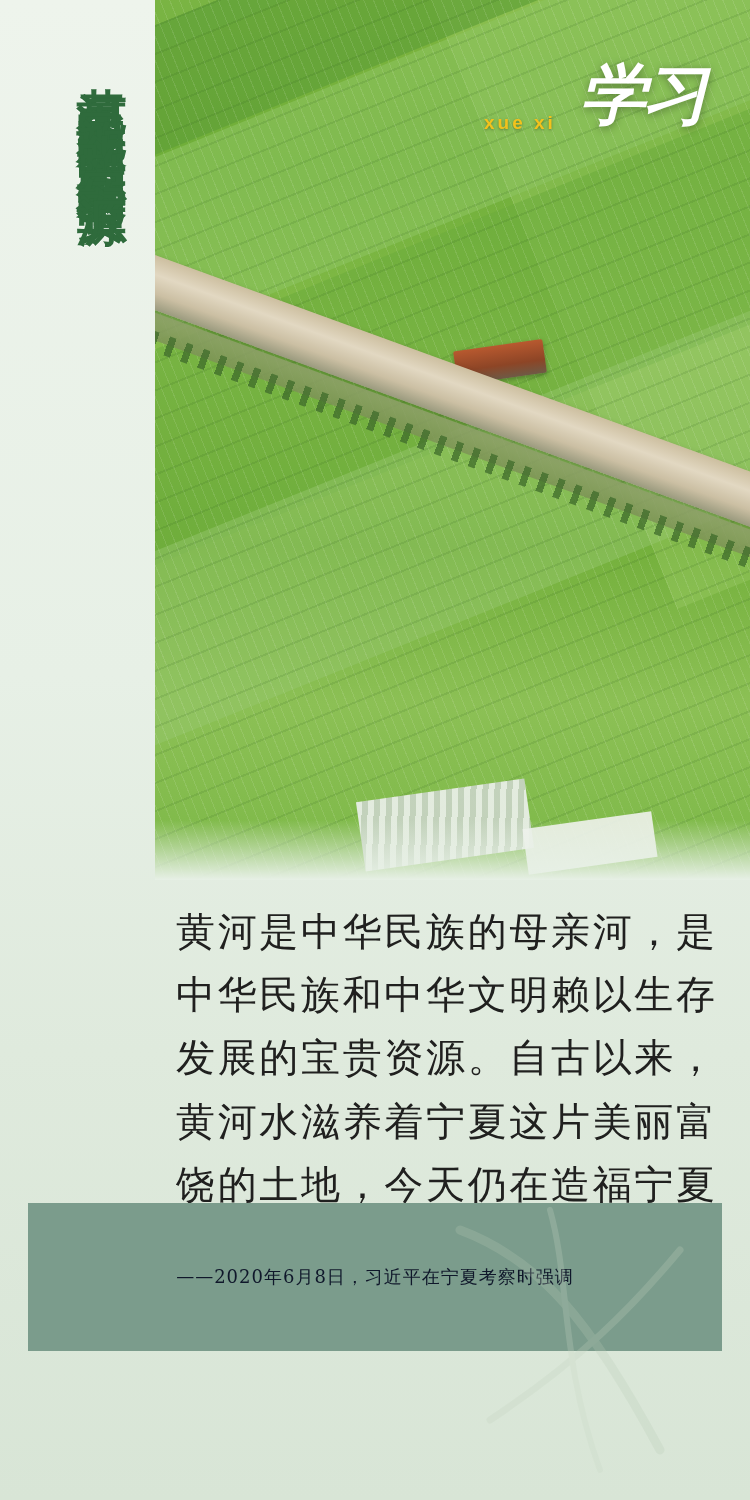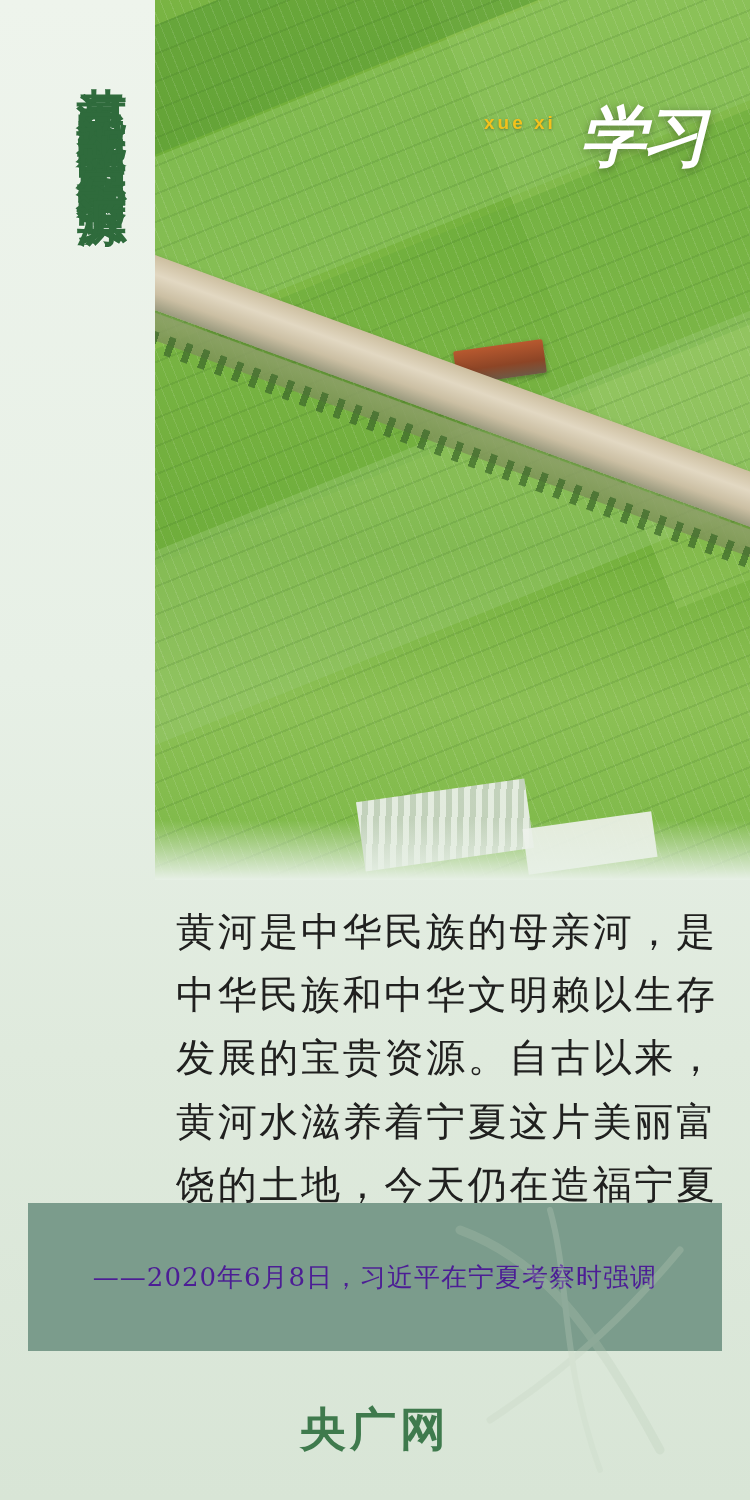--- a/index.html
+++ b/index.html
@@ -180,21 +180,20 @@
   .logo .xuexi-cn {
     position: absolute;
     left: 104px;
     top: -2px;
     font-family: "DejaVu Serif", "Liberation Serif", serif;
     font-weight: bold;
     font-style: italic;
     font-size: 66px;
     letter-spacing: -4px;
     text-shadow: 0 2px 8px rgba(0,0,0,.35);
-    margin-top: 42px;
   }
   .logo .pin {
     position: absolute;
     left: 8px;
     top: 60px;
     font-family: "Liberation Sans", sans-serif;
     font-weight: bold;
     font-size: 19px;
     letter-spacing: 3px;
     color: #f3c21c;
@@ -222,23 +221,23 @@
     top: 1203px;
     width: 694px;
     height: 148px;
     background: #7b9c8c;
     display: flex;
     align-items: center;
     justify-content: center;
   }
   .sourcebox .txt {
     font-family: "DejaVu Serif", "Liberation Serif", serif;
-    font-size: 26px;
+    font-size: 18px;
     letter-spacing: 1px;
-    color: #4c1d95;
+    color: #0f172a;
   }
 
   
   .calli {
     position: absolute;
     right: 20px;
     bottom: 10px;
     width: 300px;
     height: 300px;
     opacity: .25;
@@ -300,17 +299,14 @@
   <div class="sourcebox">
     <div class="txt">——2020年6月8日，习近平在宁夏考察时强调</div>
   </div>
 
   <svg class="calli" viewBox="0 0 300 300">
     <path d="M30 40 C110 70, 160 130, 230 260" stroke="#b9cbb6" stroke-width="9" fill="none" stroke-linecap="round"></path>
     <path d="M250 60 C200 120, 150 170, 60 230" stroke="#c2d2be" stroke-width="7" fill="none" stroke-linecap="round"></path>
     <path d="M120 20 C140 90, 130 170, 170 280" stroke="#c8d7c4" stroke-width="6" fill="none" stroke-linecap="round"></path>
   </svg>
 
-  <div class="footer">
-    <div class="brand">央广网</div>
-  </div>
 
 </div>
 
 </body></html>

